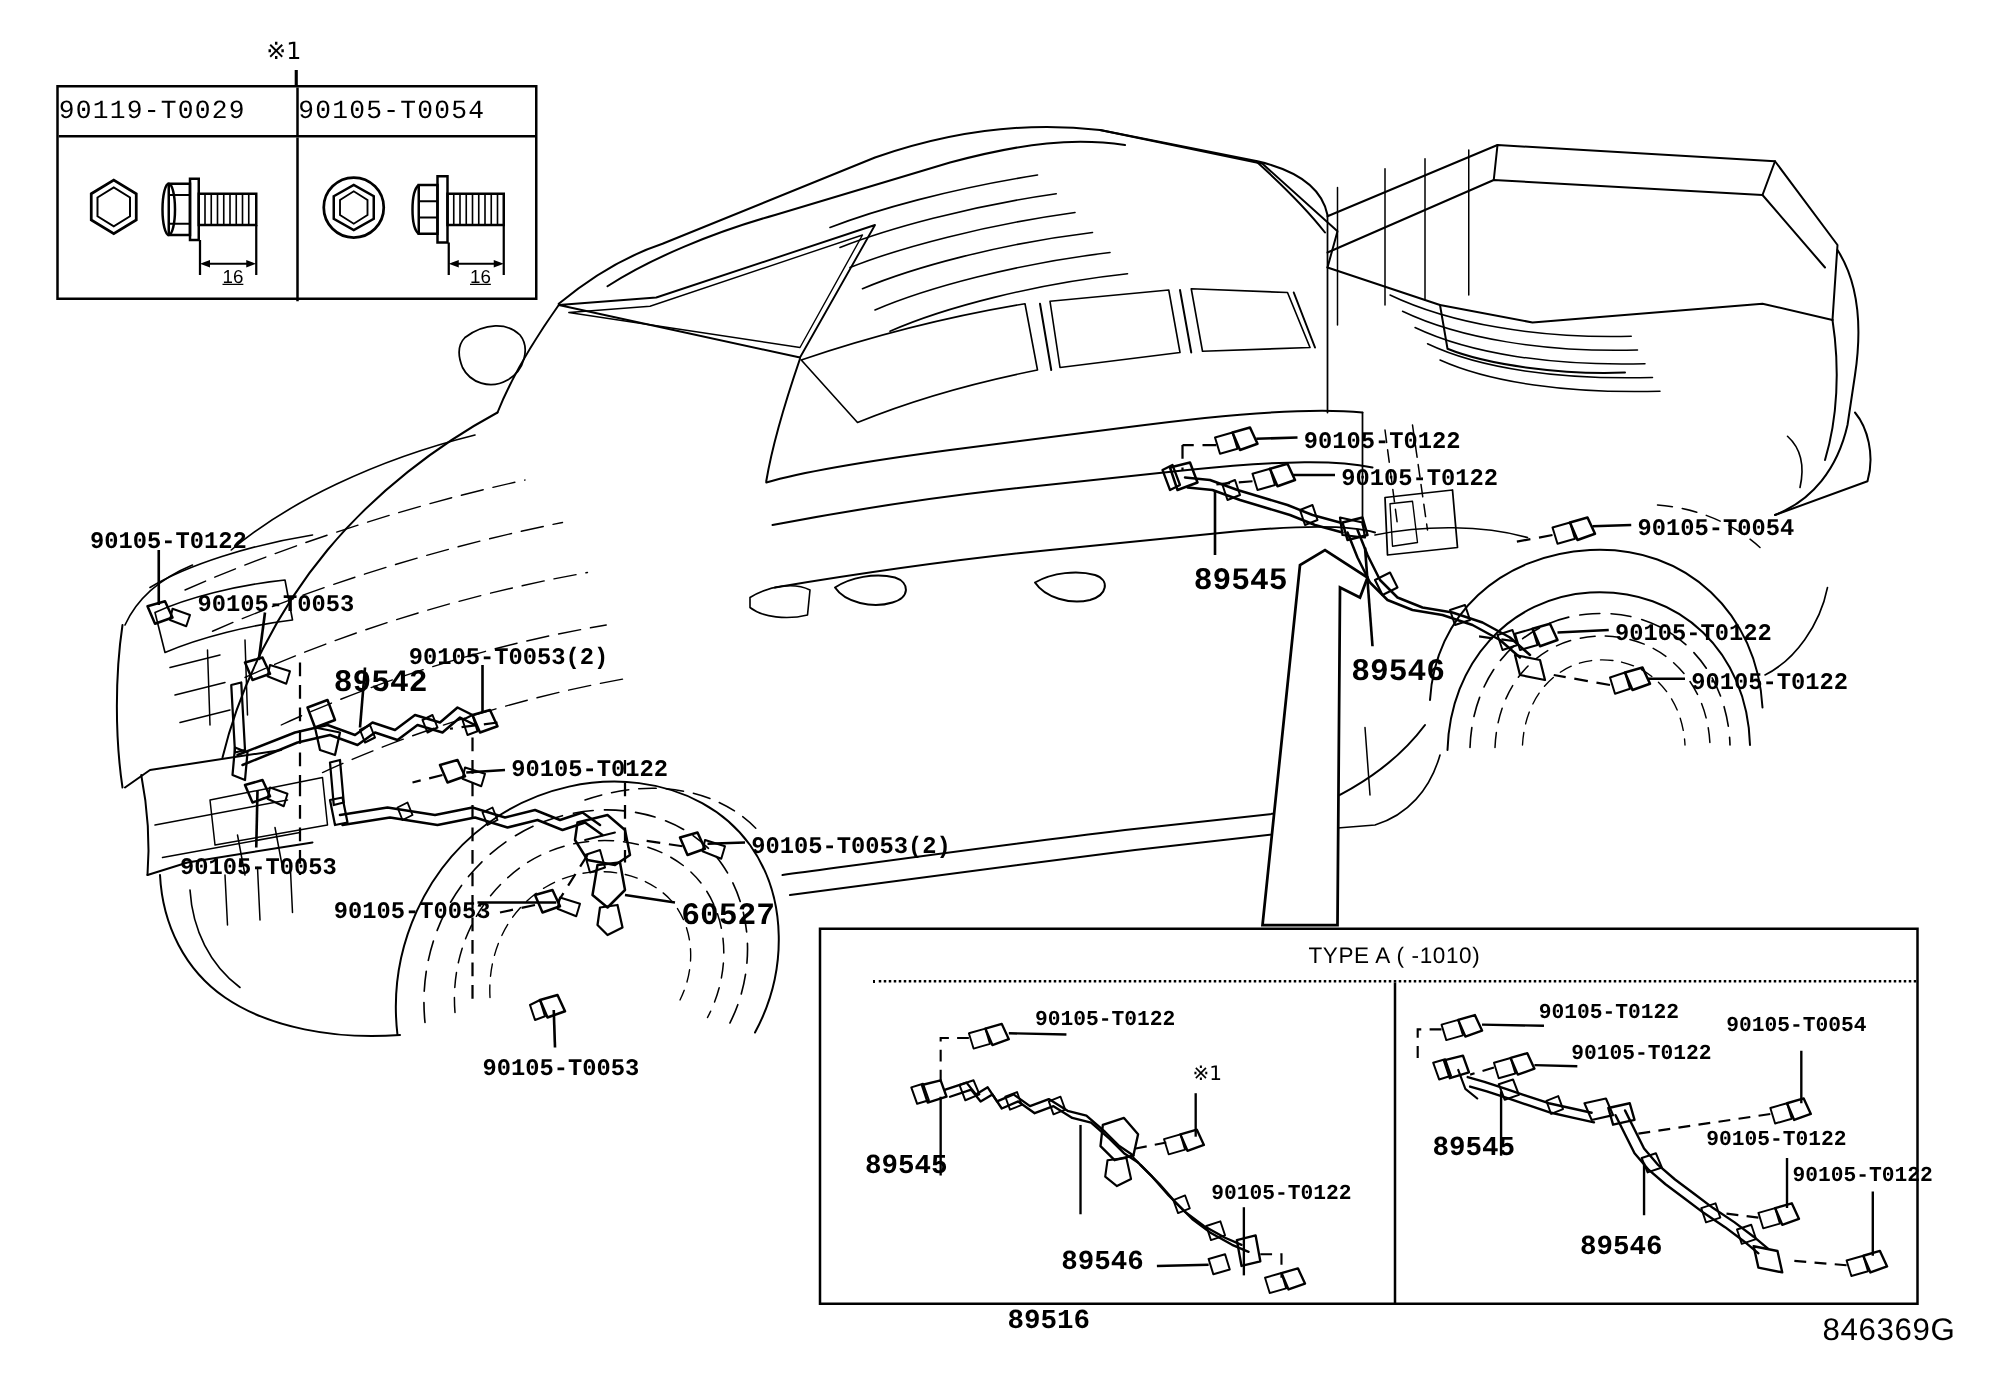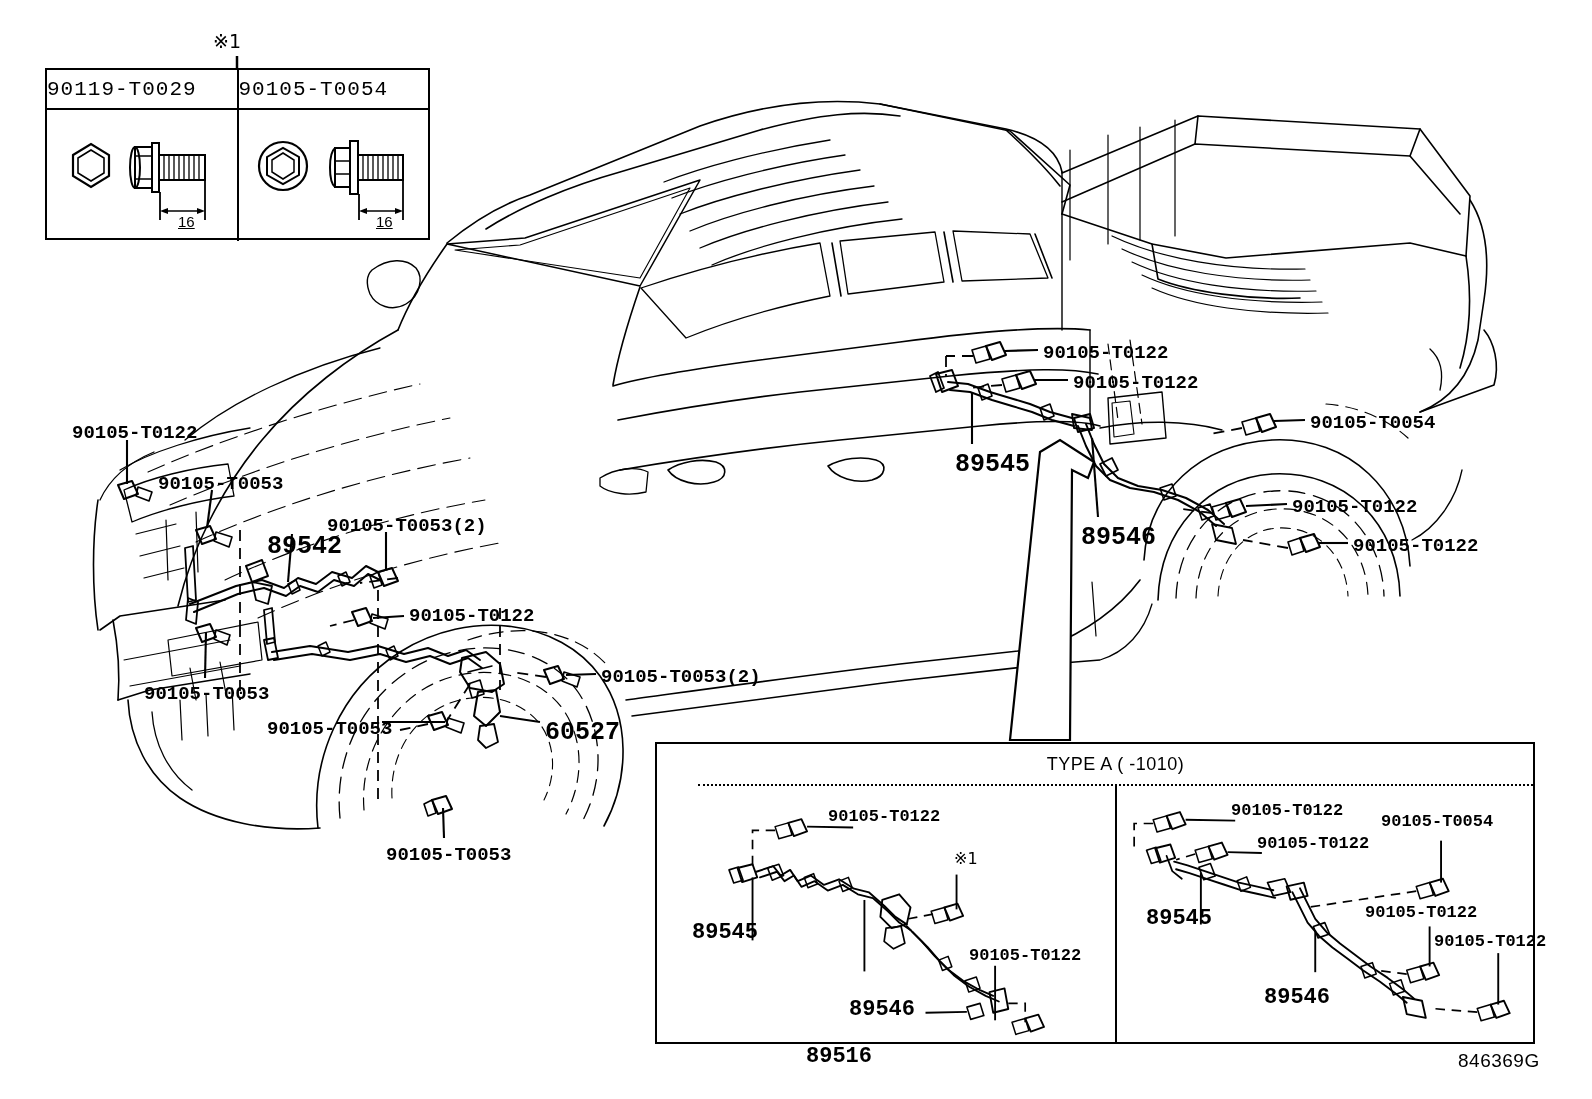--- a/index.html
+++ b/index.html
@@ -22,21 +22,21 @@
   .pn-sm{font-size:17px;}         
   .big{font-size:25px;}           
   .big-sm{font-size:22px;}        
   .tblhdr{font-size:21px;letter-spacing:1px;}
   .typehdr{
     font-family:"Liberation Sans","DejaVu Sans",sans-serif;
     font-size:18px;font-weight:normal;letter-spacing:.5px;
   }
   .code{
     font-family:"Liberation Sans","DejaVu Sans",sans-serif;
-    font-size:19px;font-weight:normal;letter-spacing:.5px;
+    font-size:25px;font-weight:normal;letter-spacing:.5px;
   }
   .dim{font-family:"Liberation Sans","DejaVu Sans",sans-serif;font-size:15px;font-weight:normal;text-decoration:underline;}
   .mark{font-size:19px;font-weight:normal;font-family:"DejaVu Sans",sans-serif;}
   .mark-sm{font-size:16px;font-weight:normal;font-family:"DejaVu Sans",sans-serif;}
 
   
   #bolt-table{
     position:absolute;left:45px;top:68px;width:385px;height:172px;
     border:2.5px solid #000;box-sizing:border-box;background:#fff;
   }

